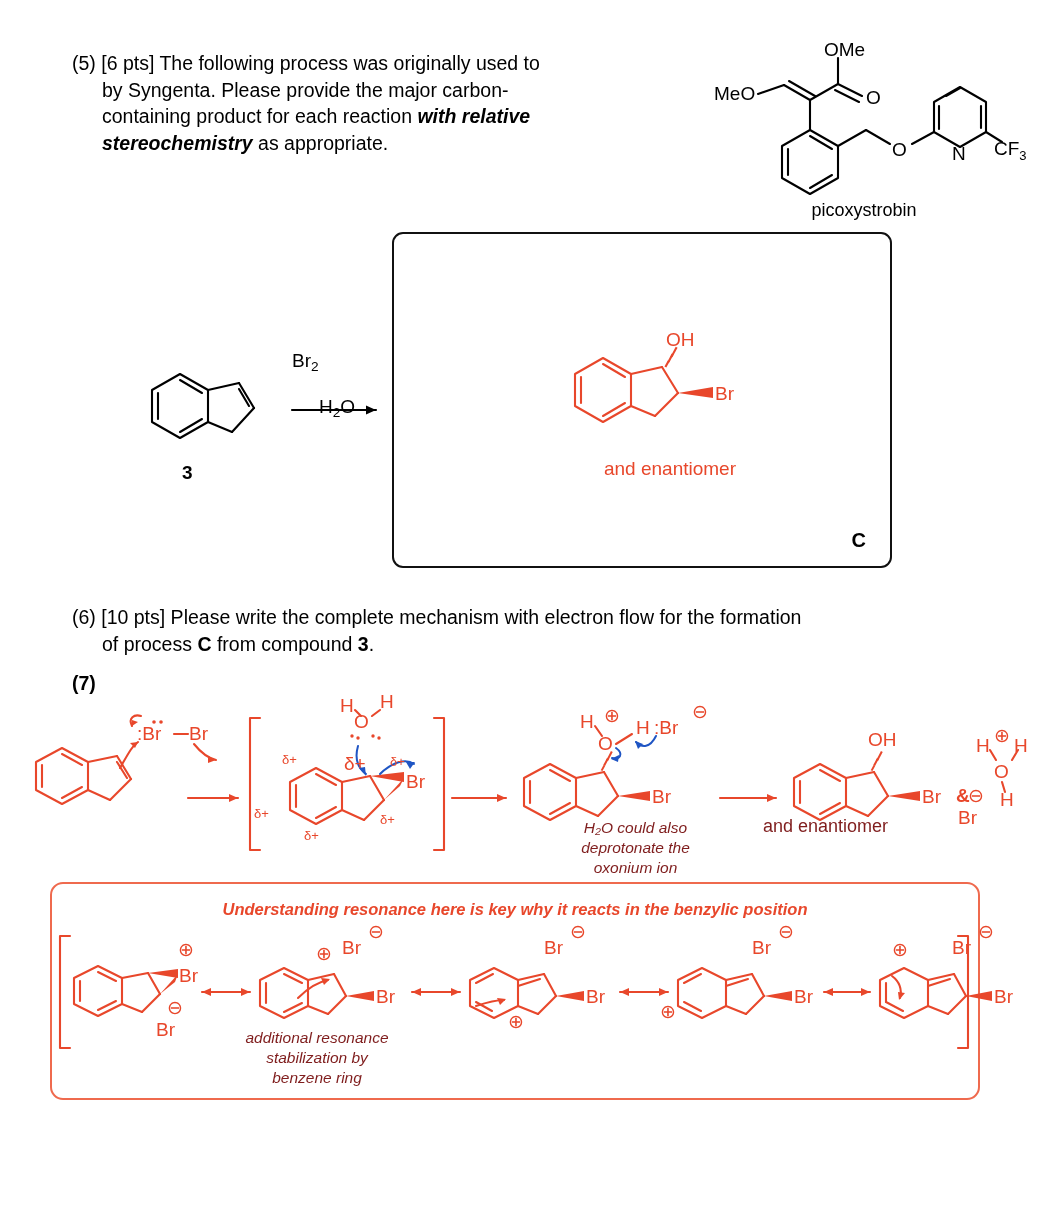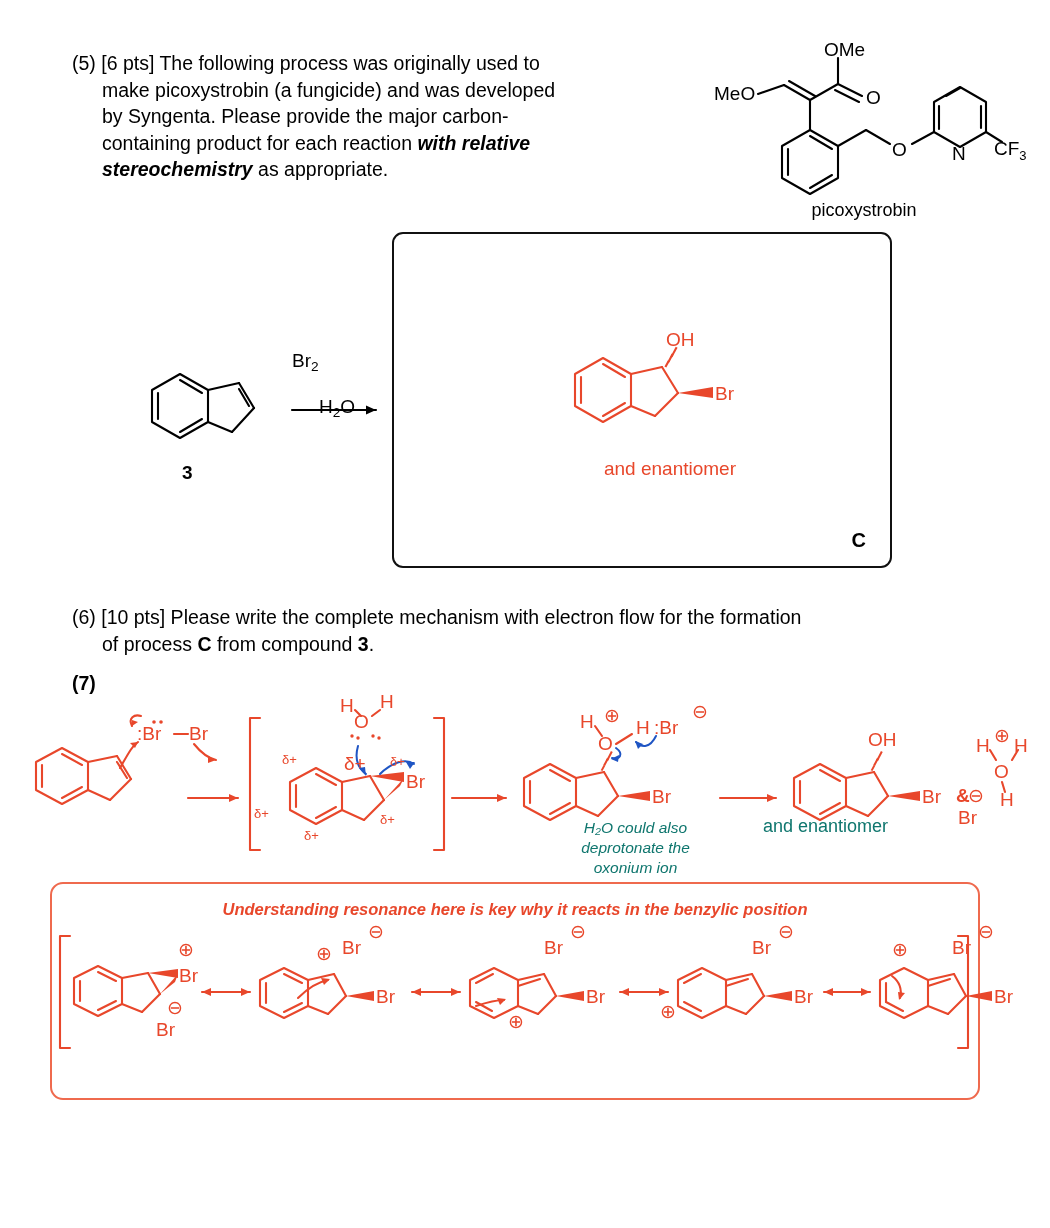--- a/index.html
+++ b/index.html
@@ -36,21 +36,21 @@
   .cond-top{position:absolute;left:292px;top:350px;width:90px;text-align:left;font-size:19px;}
   .cond-bot{position:absolute;left:292px;top:396px;width:90px;text-align:center;font-size:19px;}
   .sub{font-size:0.72em;vertical-align:-0.28em;}
 
   .prod-box{position:absolute;left:545px;top:330px;width:250px;height:130px;}
   .and-enant{position:absolute;left:525px;top:458px;width:290px;text-align:center;
      font-size:19px;color:#e8472b;}
 
   
   .mech{position:absolute;left:28px;top:690px;width:1000px;height:180px;}
-  .anno{position:absolute;color:#0f766e;font-style:italic;font-size:15.5px;
+  .anno{position:absolute;color:#7f1d1d;font-style:italic;font-size:15.5px;
      line-height:20px;text-align:center;}
   .anno-oxonium{left:528px;top:818px;width:215px;}
   .anno-enant{left:708px;top:816px;width:235px;font-style:normal;font-size:18px;}
 
   
   .res-box{position:absolute;left:50px;top:882px;width:930px;height:218px;
      border:2px solid #ef6a4e;border-radius:13px;box-sizing:border-box;}
   .res-title{position:absolute;left:50px;top:900px;width:930px;text-align:center;
      color:#e8472b;font-style:italic;font-size:16.5px;font-weight:700;}
   .res-row{position:absolute;left:52px;top:930px;width:928px;height:120px;}
@@ -69,24 +69,20 @@
   .lredS{font-size:13px;fill:#e8472b;}
 </style>
 </head>
 <body>
 
 <div class="page">
 
   <div class="q-block q5">
     <div class="q-line">
         <span class="q-body">(5) [6 pts] The following process was originally used to</span>
-      </div>
-    <div class="q-line">
-        <span class="q-num"></span>
-        <span class="q-body">make picoxystrobin (a fungicide) and was developed</span>
       </div>
     <div class="q-line">
         <span class="q-num"></span>
         <span class="q-body">by Syngenta. Please provide the major carbon-</span>
       </div>
     <div class="q-line">
         <span class="q-num"></span>
         <span class="q-body"><span>containing product for each reaction </span><b class="bi">with relative</b></span>
       </div>
     <div class="q-line">
@@ -481,14 +477,19 @@
         <polygon class="rdf" points="847,70 853,63 846,62"></polygon>
         <text class="lred" x="840" y="26" font-size="15">⊕</text>
         <polygon class="rdf" points="914,66 940,61 940,71"></polygon>
         <text class="lred" x="942" y="73">Br</text>
         <text class="lred" x="900" y="24">Br</text>
         <text class="lred" x="926" y="8" font-size="15">⊖</text>
       </g>
     </svg>
   </div>
 
+  <div class="anno anno-benz">
+    <div>additional resonance</div>
+    <div>stabilization by</div>
+    <div>benzene ring</div>
+  </div>
 
 </div>
 
 </body></html>

